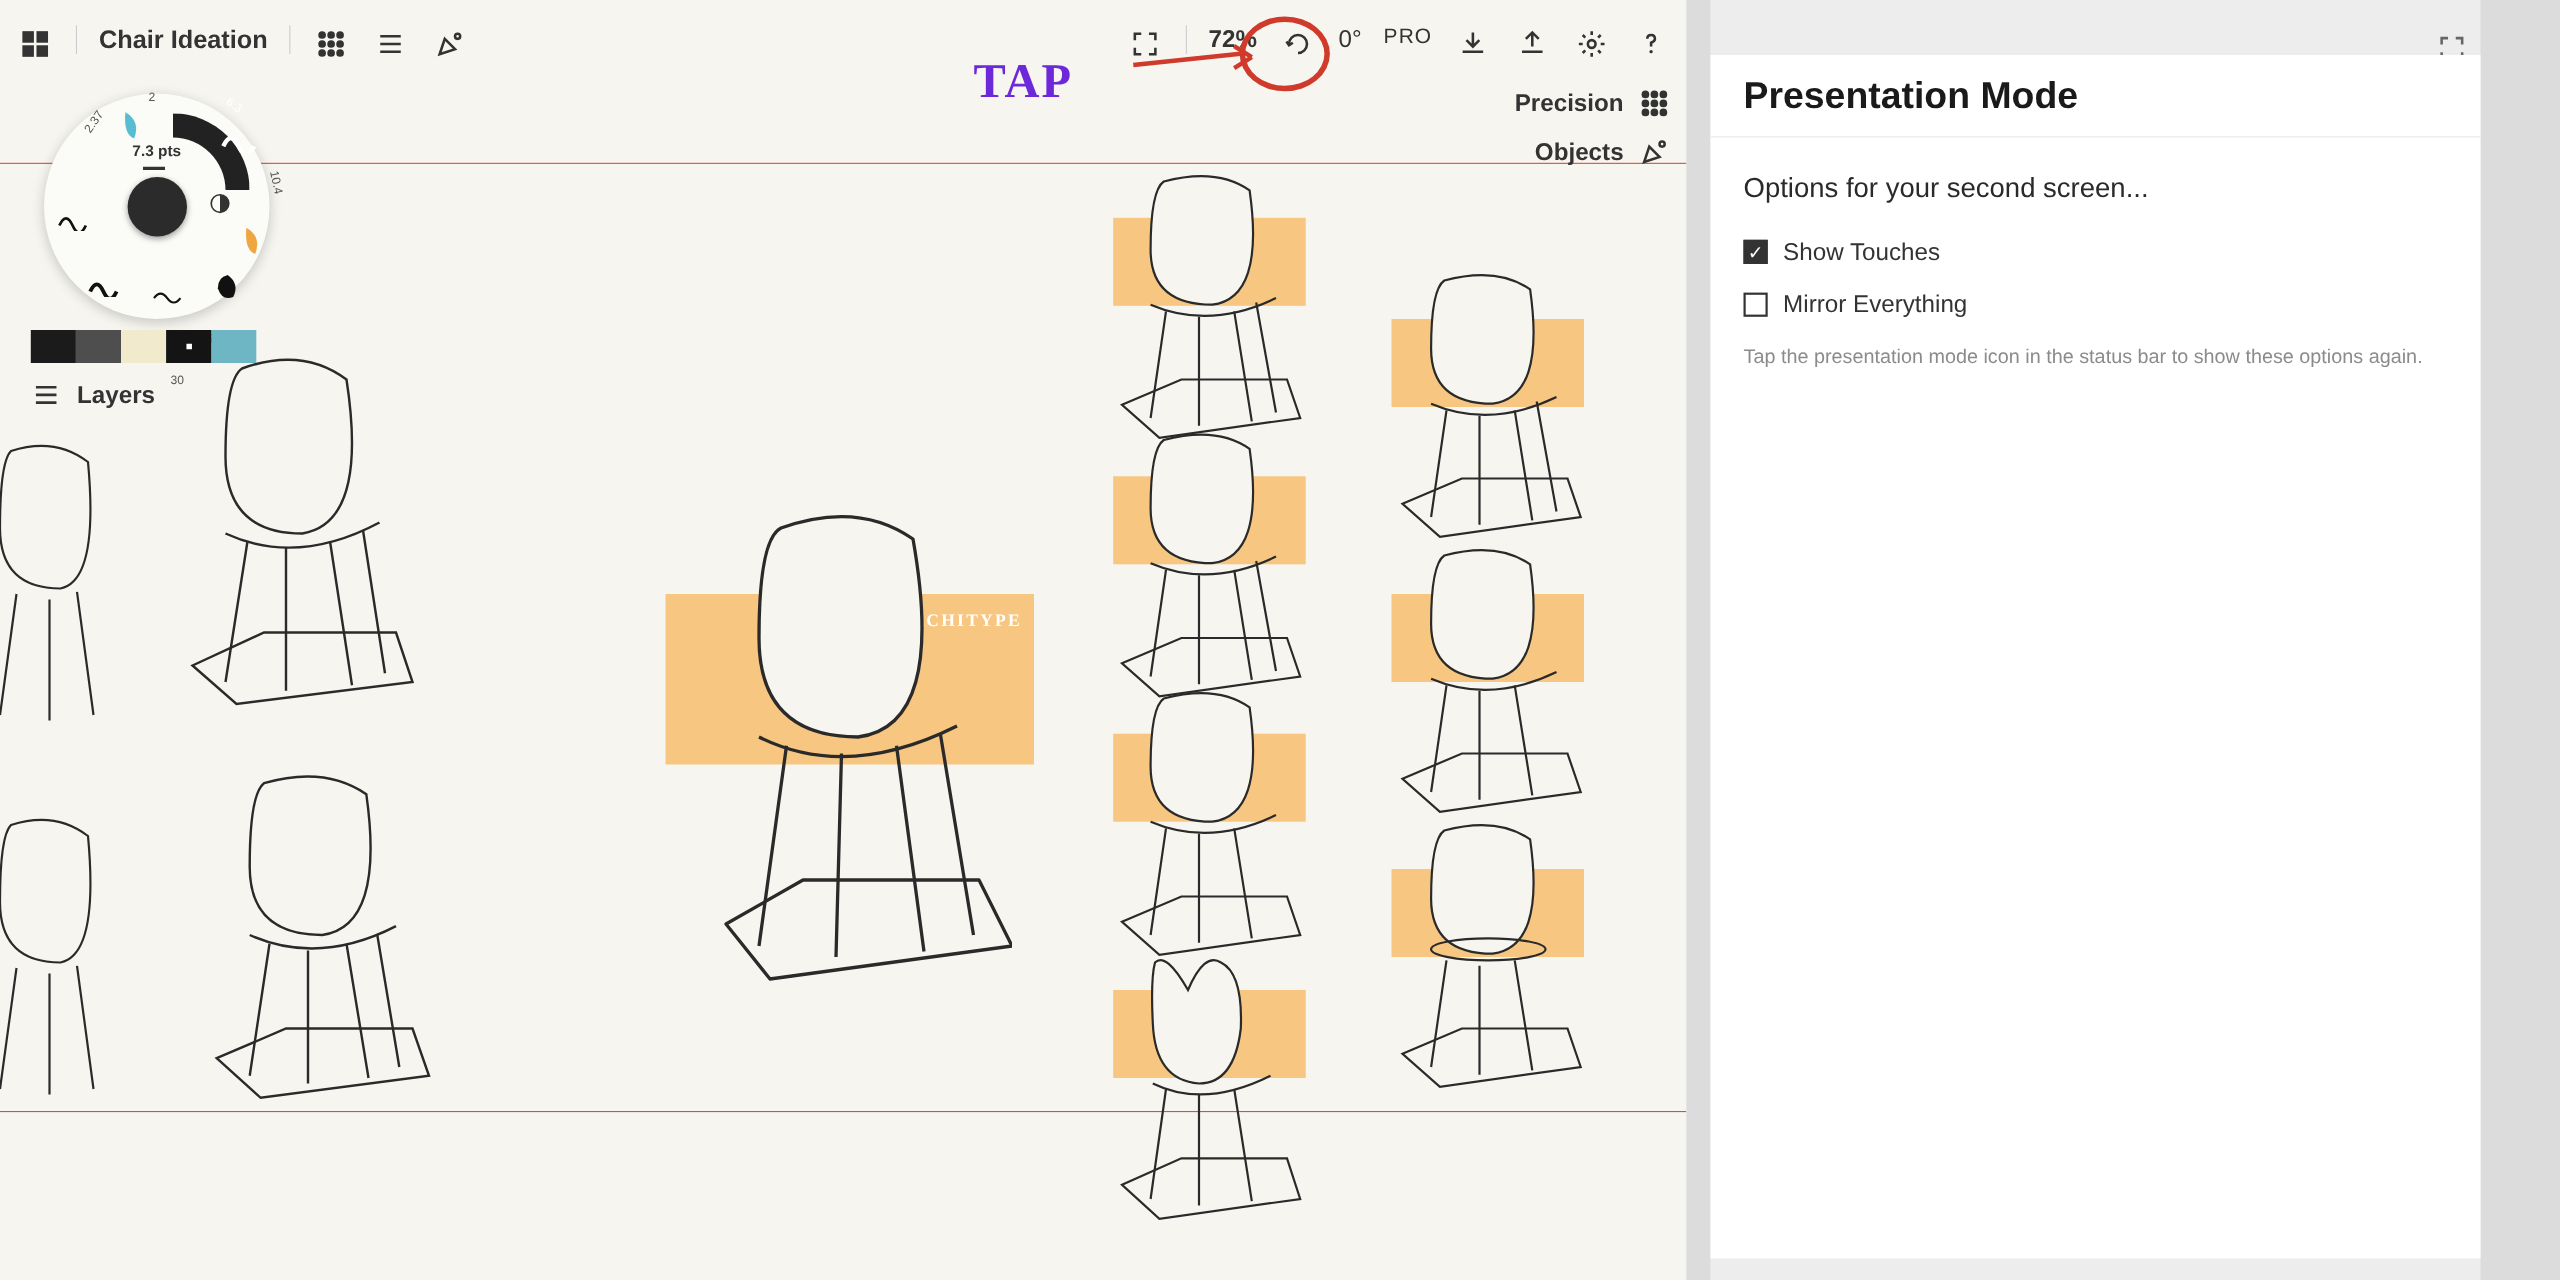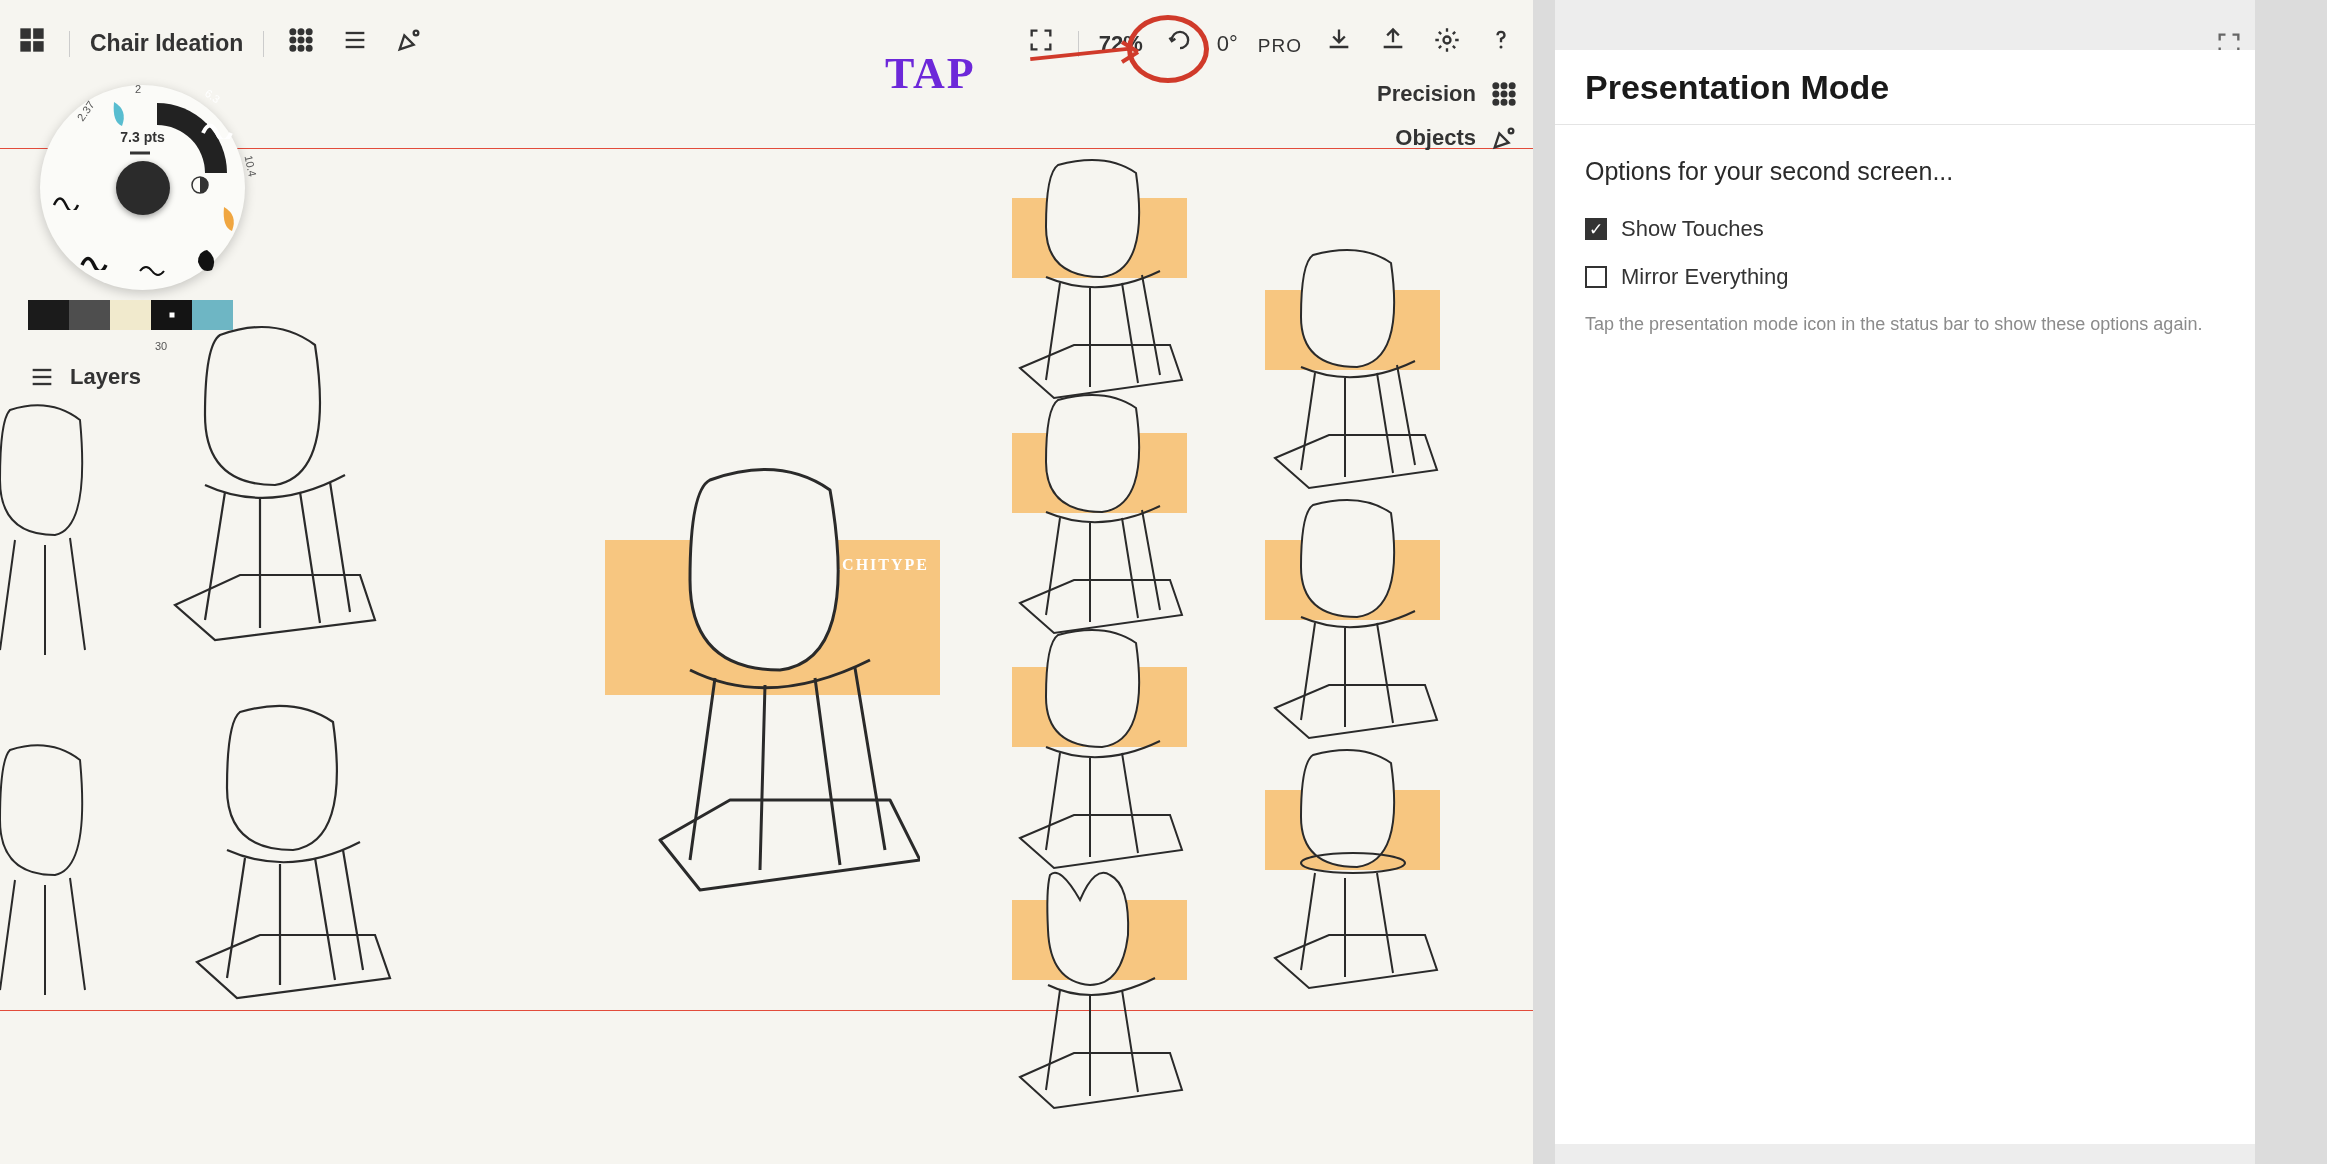--- a/index.html
+++ b/index.html
@@ -5,31 +5,31 @@
   * { box-sizing: border-box; margin: 0; padding: 0; }
   html, body { width: 100%; height: 100%; font-family: -apple-system, Helvetica, Arial, sans-serif; background:#dcdcdc; overflow:hidden;}
   .stage { position:relative; width:2327px; height:1164px; transform-origin: top left; background:#dcdcdc;}
 
   
   .left-panel { position:absolute; left:0; top:0; width:1533px; height:1164px; background:#f6f6f3; overflow:hidden; }
   .paper { position:absolute; left:0; right:0; top:0; bottom:0; background:#f6f5f0; }
 
   
   .topbar { position:absolute; left:15px; right:15px; top:15px; height:50px; display:flex; align-items:center; justify-content:space-between; color:#333; font-size:23px; }
-  .tb-left, .tb-right, .tb-mid { display:flex; align-items:flex-end; gap:20px; }
+  .tb-left, .tb-right, .tb-mid { display:flex; align-items:flex-start; gap:20px; }
   .tb-btn { display:flex; align-items:center; justify-content:center; min-width:34px; height:34px; color:#333; }
   .doc-title { font-weight:600; font-size:23px; }
   .sep { width:1px; height:26px; background:#ccc; }
   .pro { font-weight:400; letter-spacing:1px; font-size:19px;}
   .zoom { font-size:22px; font-weight:700;}
   .rot  { font-size:22px; font-weight:500;}
 
   .right-stack { position:absolute; right:15px; top:80px; display:flex; flex-direction:column; align-items:flex-end; gap:16px; color:#333; font-size:22px; font-weight:600; }
   .right-row { display:flex; align-items:center; gap:14px; }
-  .layers-label { position:absolute; left:28px; top:345px; display:flex; align-items:center; gap:14px; color:#333; font-size:22px; font-weight:600;margin-top:18px;}
+  .layers-label { position:absolute; left:28px; top:345px; display:flex; align-items:center; gap:14px; color:#333; font-size:22px; font-weight:600;}
 
   
   .wheel { position:absolute; left:40px; top:85px; width:205px; height:205px; border-radius:50%; background:#fbfbf8; box-shadow:0 3px 12px rgba(0,0,0,0.2); }
   .wheel .center { position:absolute; left:50%; top:50%; width:54px; height:54px; margin:-27px 0 0 -27px; border-radius:50%; background:#2b2b2b; box-shadow:0 2px 6px rgba(0,0,0,0.4);}
   .wheel .pts { position:absolute; left:50%; top:44px; transform:translateX(-50%); font-size:14px; font-weight:600; color:#333; white-space:nowrap;}
   .wheel .lbl { position:absolute; font-size:13px; color:#444; font-weight:500;}
   .wheel .seg { position:absolute; font-size:11px; color:#555; }
   .wheel .arc-dark { position:absolute; right:18px; top:18px; width:70px; height:70px; border-top:22px solid #222; border-right:22px solid #222; border-top-right-radius:80px; }
 
   

